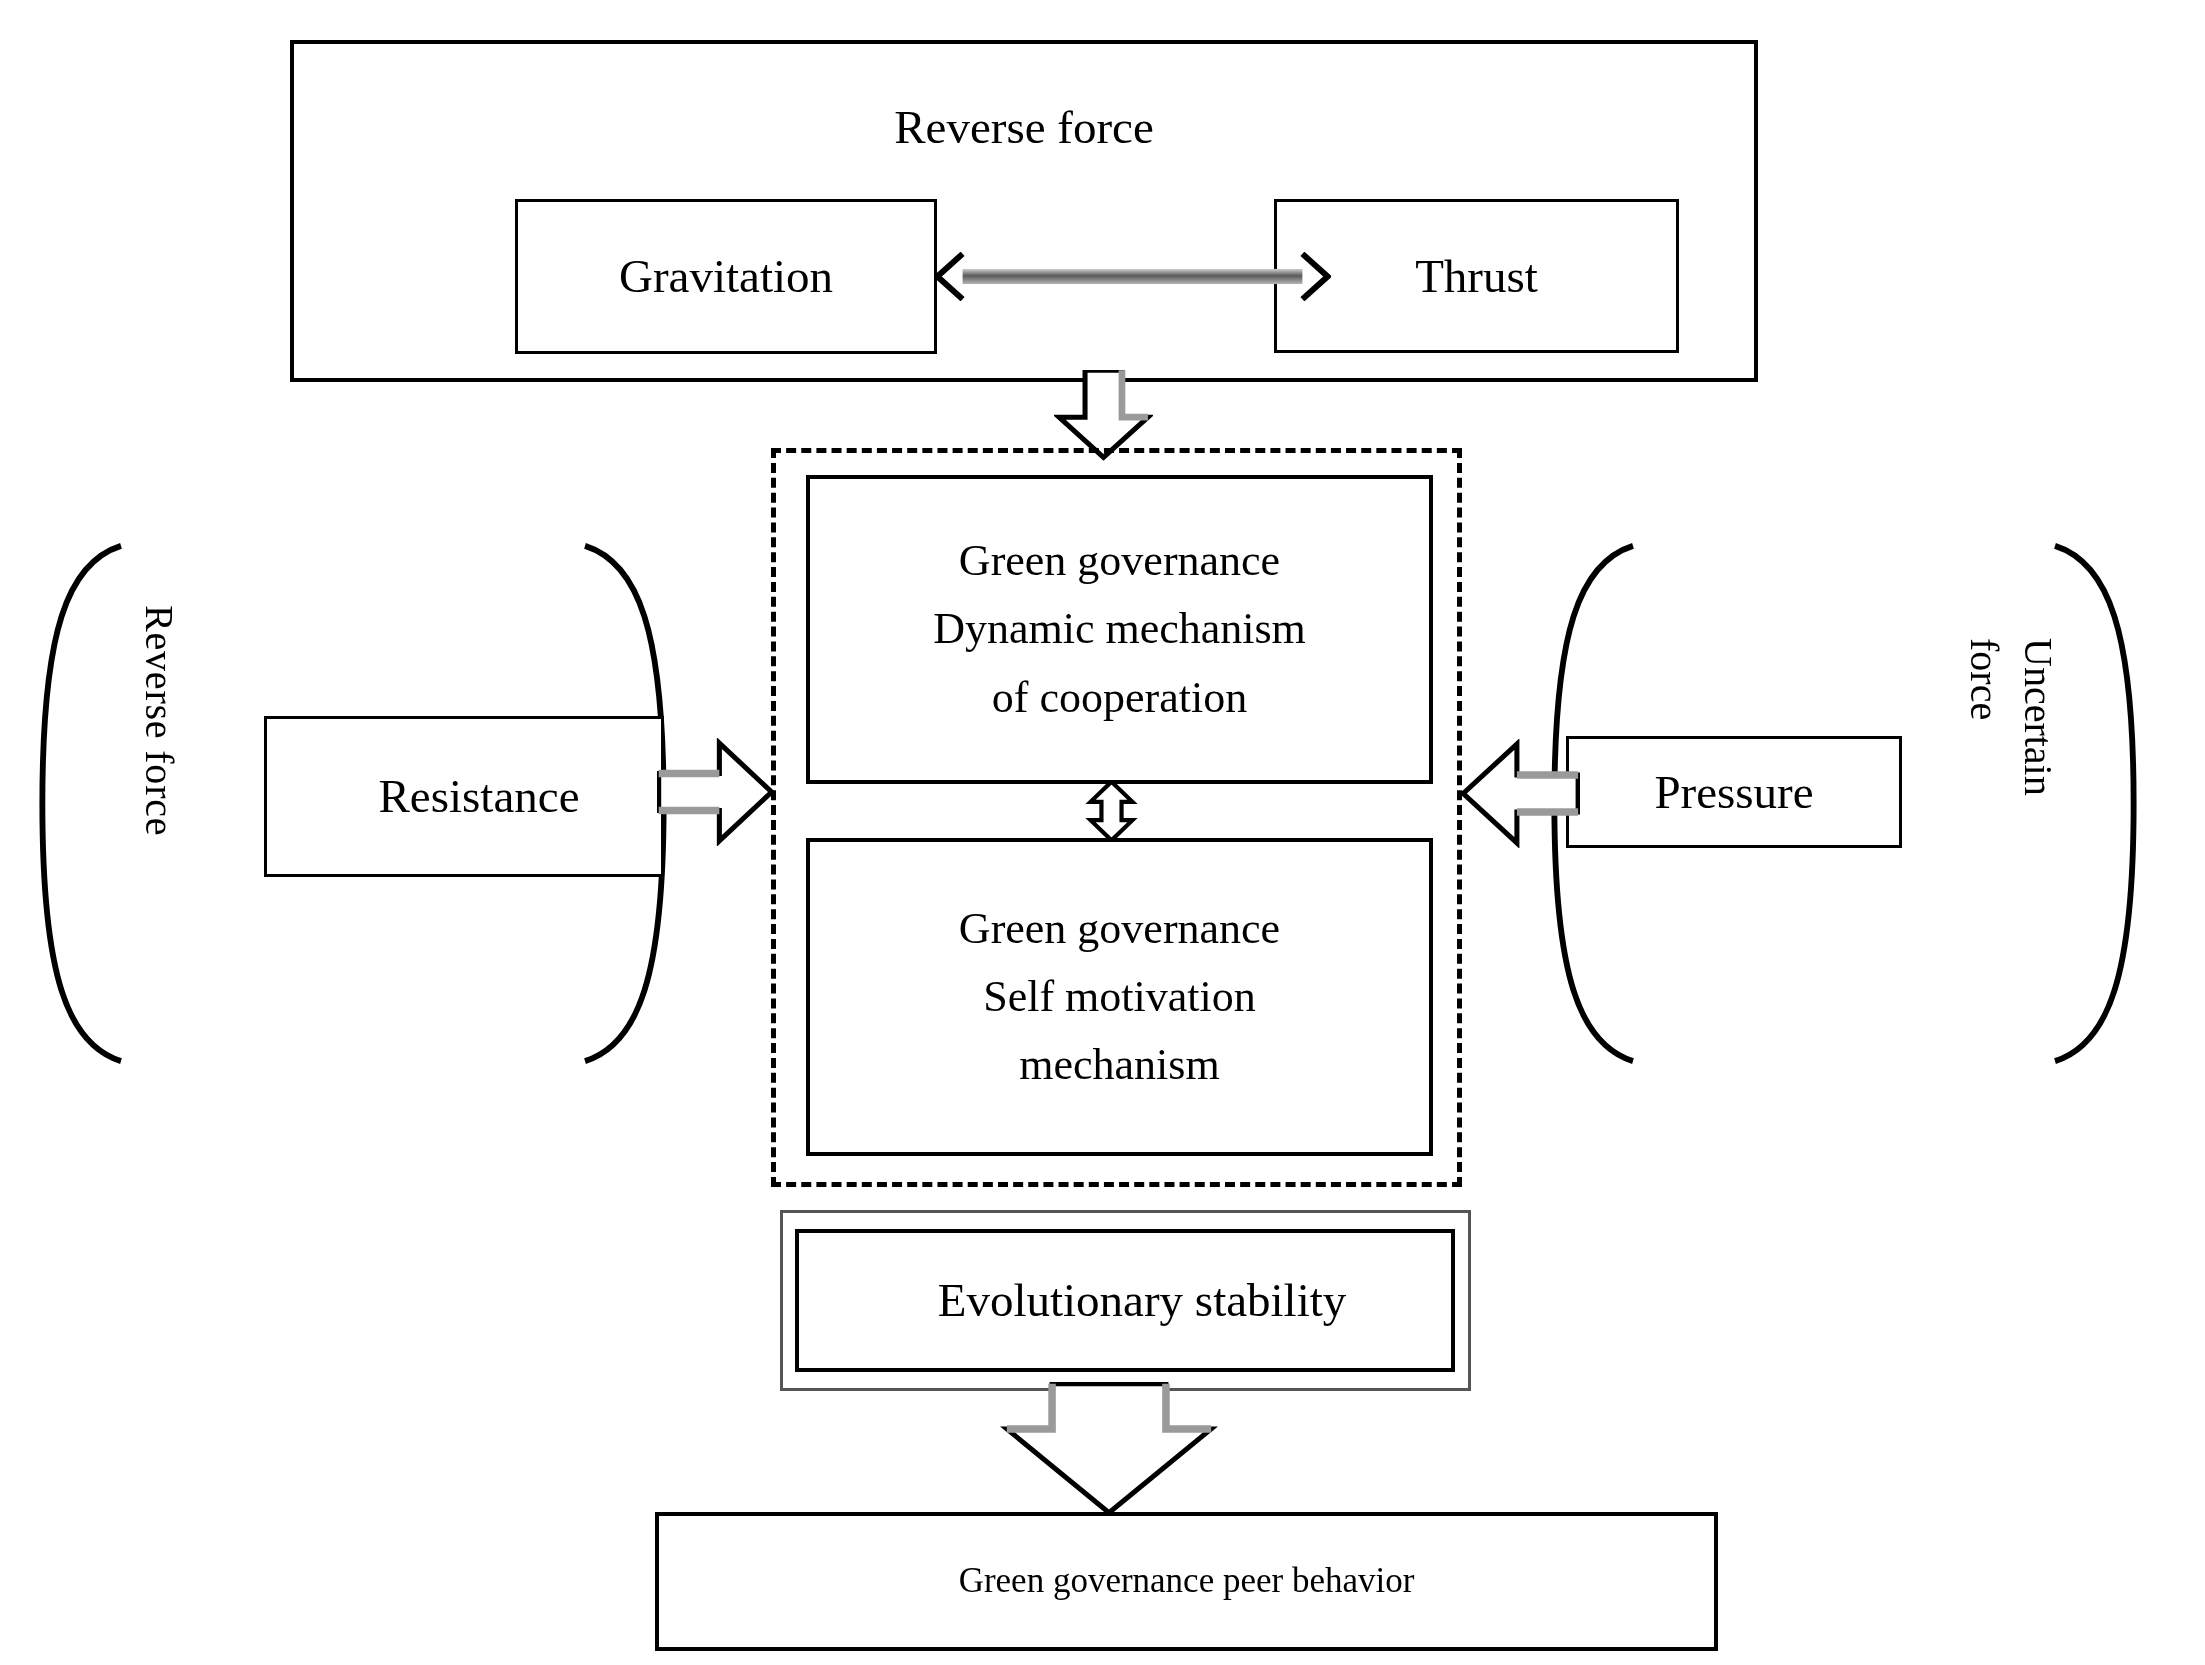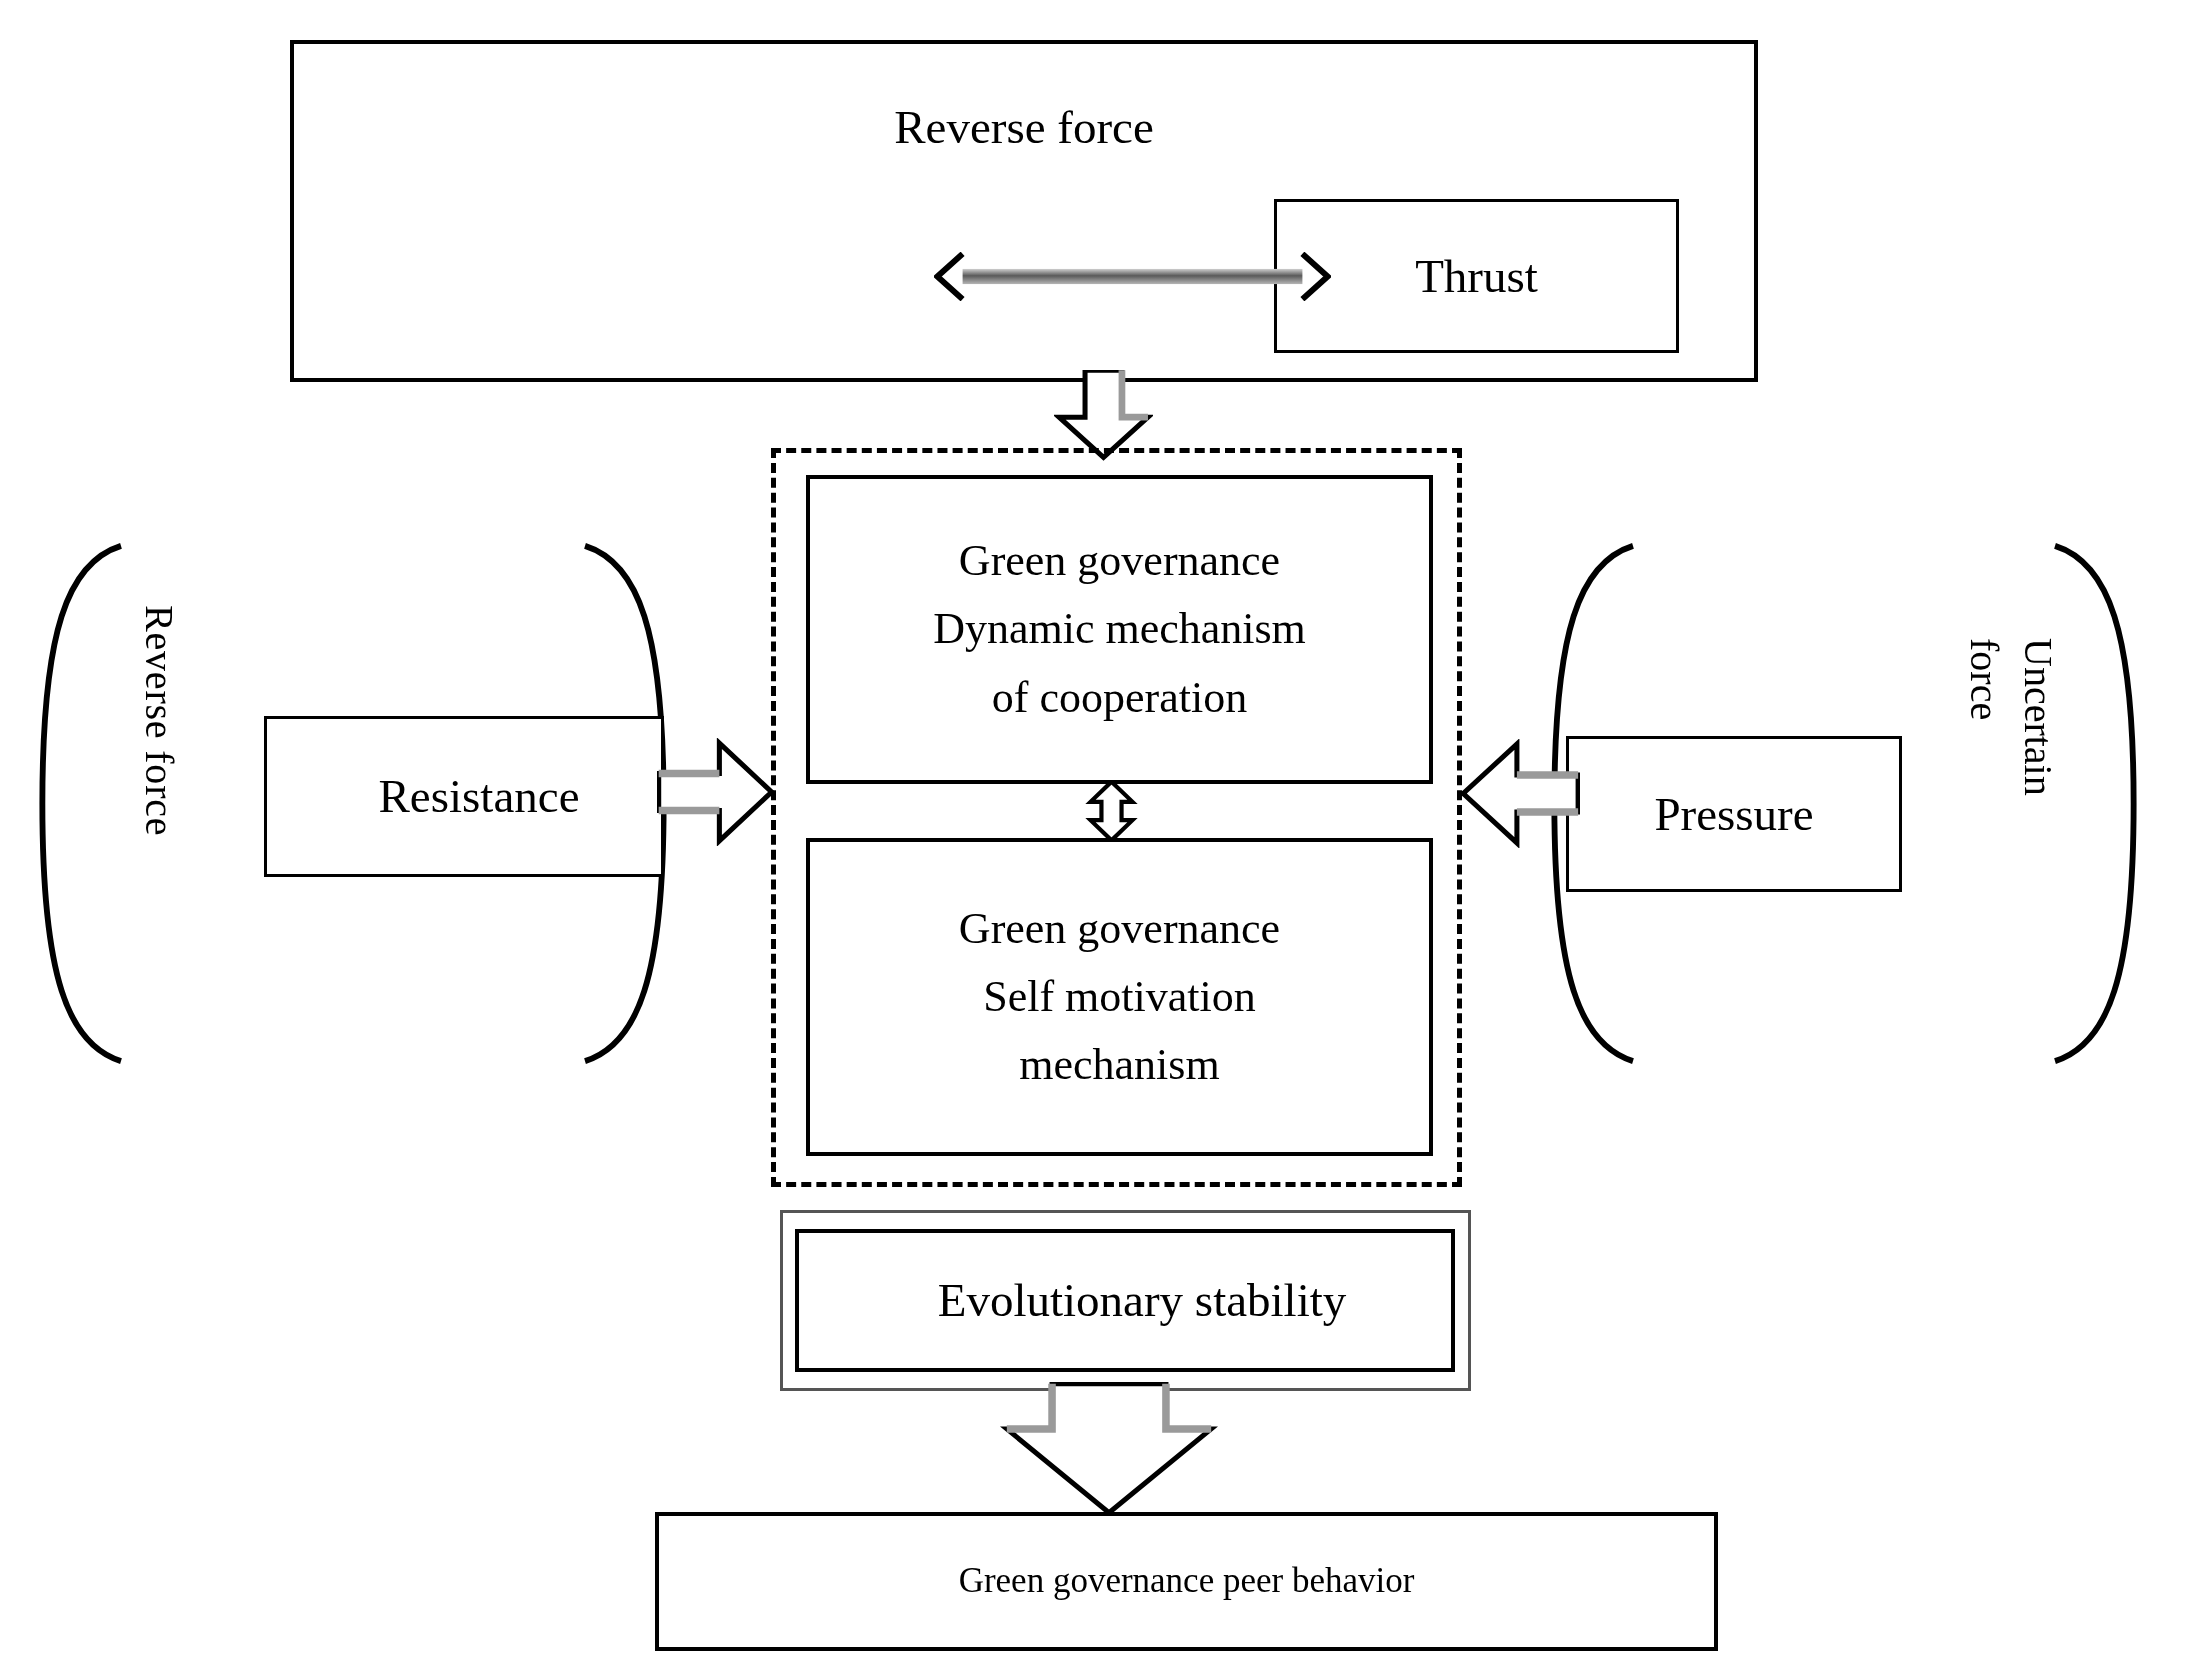--- a/index.html
+++ b/index.html
@@ -131,21 +131,21 @@
     position:absolute;
     left:1957px; top:638px;
     font-size:40px;
     writing-mode:vertical-rl;
     text-orientation:mixed;
     white-space:pre-line;
     line-height:1.35;
     text-align:left;
   }
   #pressure-box{
-    left:1566px; top:736px; width:336px; height:156px;
+    left:1566px; top:736px; width:336px; height:112px;
     font-size:47px;
   }
   #pressure-arrow{
     position:absolute;
     left:1458px; top:739px; width:122px; height:109px;
   }
 
   
   #evolutionary-outer{
     position:absolute;
@@ -174,20 +174,23 @@
 </style>
 </head>
 <body>
 
 <div id="canvas">
 
   <div class="box" id="positive-force-box">
     <div id="positive-force-title" class="label">Reverse force</div>
   </div>
 
+  <div class="box" id="gravitation-box">
+    <span class="label">Gravitation</span>
+  </div>
 
   <div class="box" id="thrust-box">
     <span class="label">Thrust</span>
   </div>
 
   <svg id="gravitation-thrust-arrow" viewBox="0 0 472 58">
     <defs>
       <linearGradient id="gradBar" x1="0" y1="0" x2="0" y2="1">
         <stop offset="0%" stop-color="#cfcfcf"></stop>
         <stop offset="45%" stop-color="#5a5a5a"></stop>

